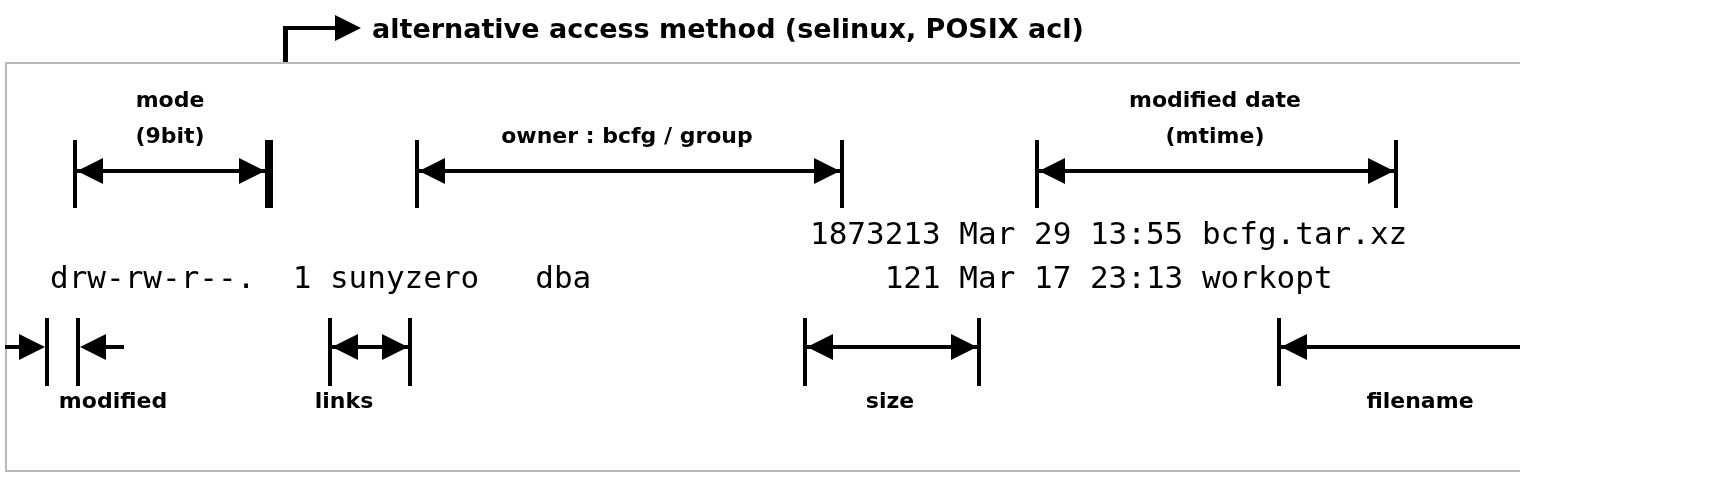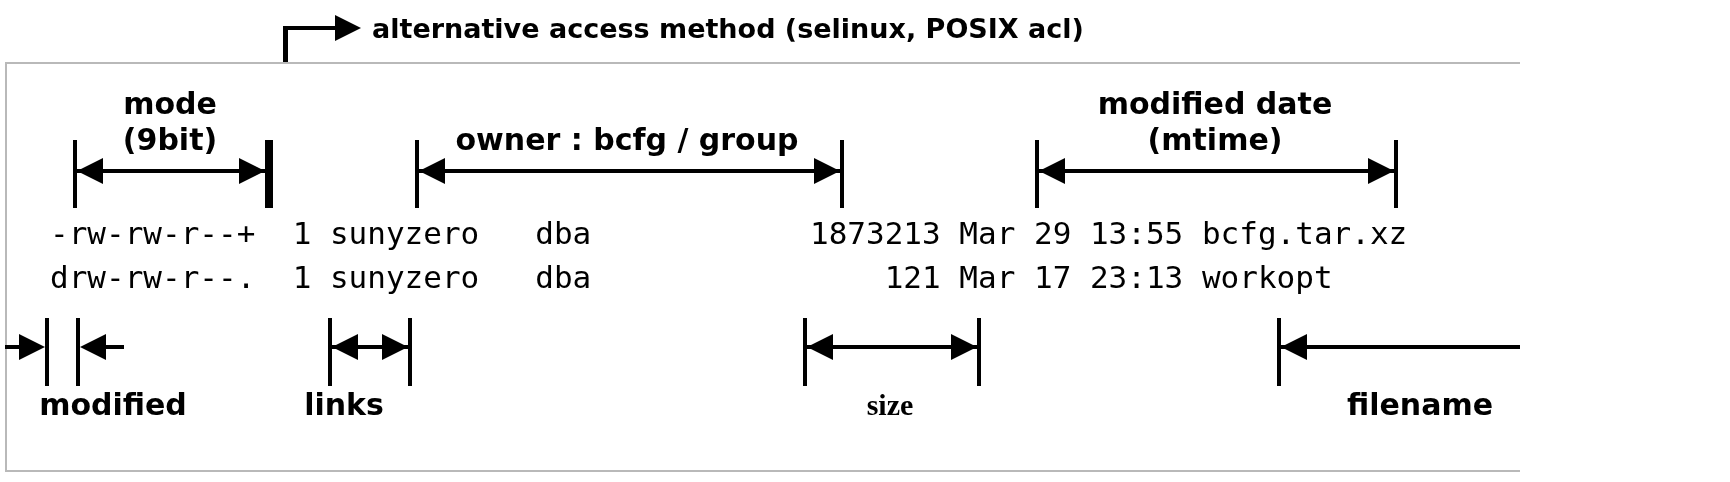--- a/index.html
+++ b/index.html
@@ -58,21 +58,21 @@
     width: 0; height: 0;
     border-top: 13px solid transparent;
     border-bottom: 13px solid transparent;
     border-right: 26px solid #000000;
   }
   
   .lbl {
     position: absolute;
     font-family: "DejaVu Sans", sans-serif;
     font-weight: bold;
-    font-size: 30px;
+    font-size: 22px;
     color: #000000;
     white-space: pre;
     line-height: 1.0;
   }
   .lbl.center {
     text-align: center;
     transform: translateX(-50%);
   }
   .callout-text {
     position: absolute;
@@ -123,21 +123,20 @@
   <div class="arrow-r" style="left:814px; top:158px;"></div>
 
   <div class="lbl center" style="left:1215px; top:89px;">modified date</div>
   <div class="lbl center" style="left:1215px; top:125px;">(mtime)</div>
   <div class="tick" style="left:1035px; top:140px; height:68px;"></div>
   <div class="tick" style="left:1394px; top:140px; height:68px;"></div>
   <div class="hline" style="left:1039px; top:169px; width:355px;"></div>
   <div class="arrow-l" style="left:1039px; top:158px;"></div>
   <div class="arrow-r" style="left:1368px; top:158px;"></div>
 
-  <div class="mono-row" style="left:50px; top:218px;">-rw-rw-r--+  1 sunyzero   dba</div>
   <div class="mono-row" style="left:810px; top:218px;">1873213 Mar 29 13:55 bcfg.tar.xz</div>
 
   <div class="mono-row" style="left:50px; top:262px;">drw-rw-r--.  1 sunyzero   dba</div>
   <div class="mono-row" style="left:810px; top:262px;">    121 Mar 17 23:13 workopt</div>
 
   <div class="tick" style="left:45px; top:318px; height:68px;"></div>
   <div class="tick" style="left:76px; top:318px; height:68px;"></div>
 
   <div class="hline" style="left:5px; top:345px; width:16px;"></div>
   <div class="arrow-r" style="left:19px; top:334px;"></div>
@@ -151,21 +150,21 @@
   <div class="hline" style="left:332px; top:345px; width:76px;"></div>
   <div class="arrow-l" style="left:332px; top:334px;"></div>
   <div class="arrow-r" style="left:382px; top:334px;"></div>
   <div class="lbl center" style="left:344px; top:390px;">links</div>
 
   <div class="tick" style="left:803px; top:318px; height:68px;"></div>
   <div class="tick" style="left:977px; top:318px; height:68px;"></div>
   <div class="hline" style="left:807px; top:345px; width:170px;"></div>
   <div class="arrow-l" style="left:807px; top:334px;"></div>
   <div class="arrow-r" style="left:951px; top:334px;"></div>
-  <div class="lbl center" style="left:890px; top:390px;font-family:Liberation Serif, serif;">size</div>
+  <div class="lbl center" style="left:890px; top:390px;">size</div>
 
   <div class="tick" style="left:1277px; top:318px; height:68px;"></div>
   <div class="tick" style="left:1713px; top:318px; height:68px;"></div>
   <div class="hline" style="left:1281px; top:345px; width:432px;"></div>
   <div class="arrow-l" style="left:1281px; top:334px;"></div>
   <div class="arrow-r" style="left:1687px; top:334px;"></div>
   <div class="lbl center" style="left:1404px; top:390px;margin-left:16px;">filename</div>
 
 </div>
 

